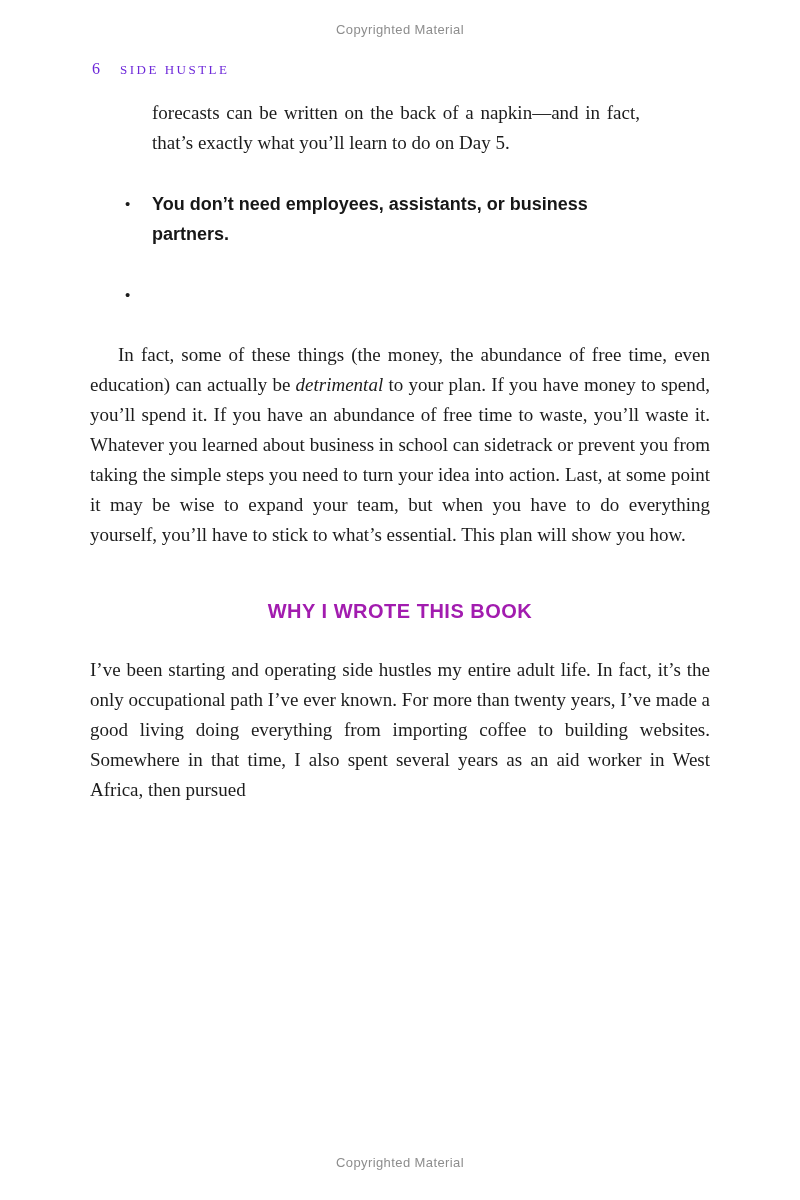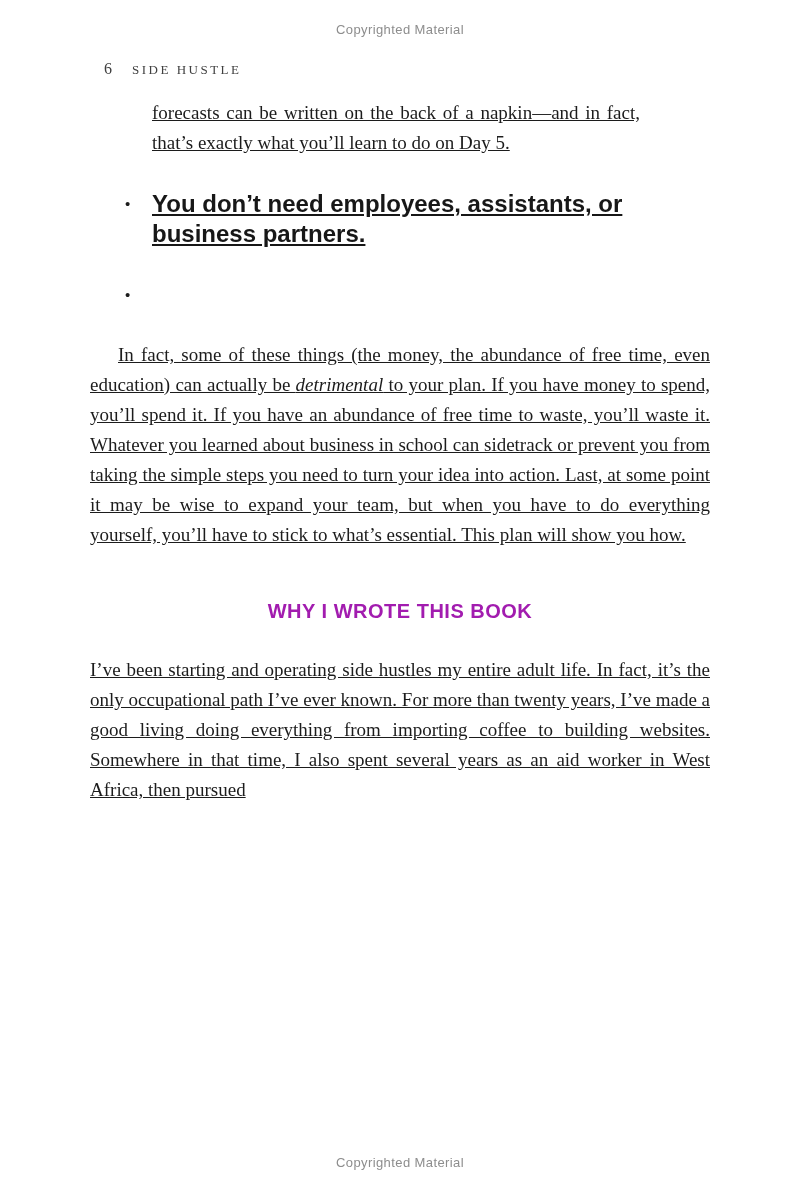--- a/index.html
+++ b/index.html
@@ -25,43 +25,43 @@
     font-size: 13px;
     color: #8d8d8d;
     letter-spacing: 0.4px;
   }
   .copyright.top { top: 22px; }
   .copyright.bottom { top: 1155px; }
 
   .page-header {
     position: absolute;
     top: 60px;
-    left: 104px;
-    color: #404040;
+    left: 92px;
+    color: #6d28d9;
   }
   .page-number {
     font-size: 16px;
     margin-right: 20px;
     letter-spacing: 0;
   }
   .running-head {
     font-size: 13px;
     letter-spacing: 2.5px;
   }
 
   .content {
     position: absolute;
     top: 98px;
     left: 90px;
     width: 620px;
     font-size: 19px;
     line-height: 30px;
     text-align: justify;
   }
-  p { margin: 0; text-decoration: underline; }
+  p { margin: 0; }
 
   .continuation {
     margin-left: 62px;
     margin-right: 70px;
   }
 
   .bullet-item {
     display: flex;
     margin-top: 31px;
     margin-left: 35px;
@@ -71,21 +71,21 @@
     flex: 0 0 27px;
     font-family: "Liberation Sans", sans-serif;
     font-size: 15px;
     line-height: 30px;
     color: #1c1c1c;
   }
   .bullet-content { flex: 1; }
   .bullet-heading {
     font-family: "Liberation Sans", sans-serif;
     font-weight: 700;
-    font-size: 24px;
+    font-size: 18px;
     line-height: 30px;
     text-align: left;
     color: #171717;
   }
   .bullet-body { text-align: justify; }
 
   .body-para {
     margin-top: 30px;
   }
   .body-para.indent-first {

